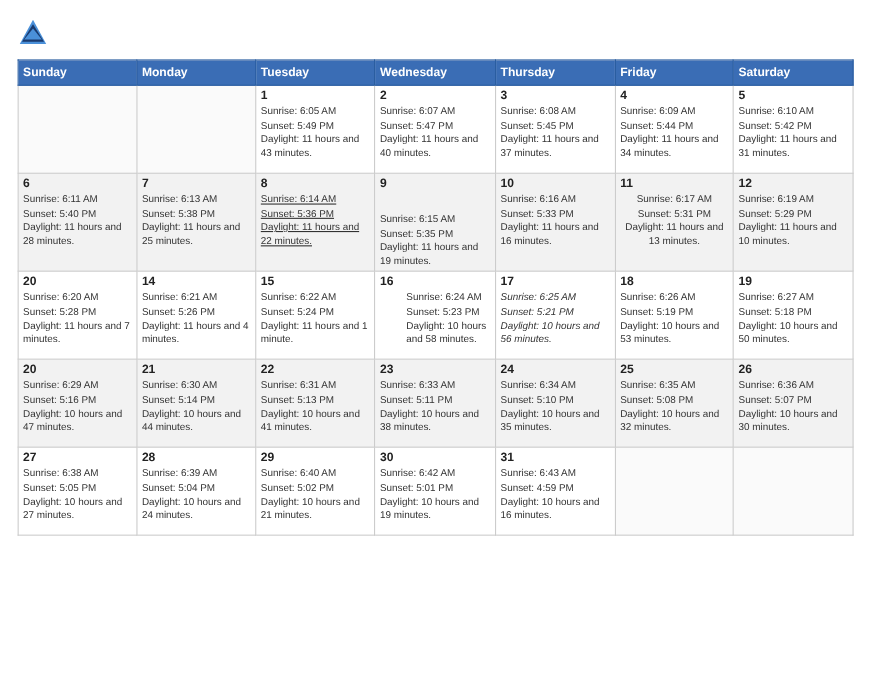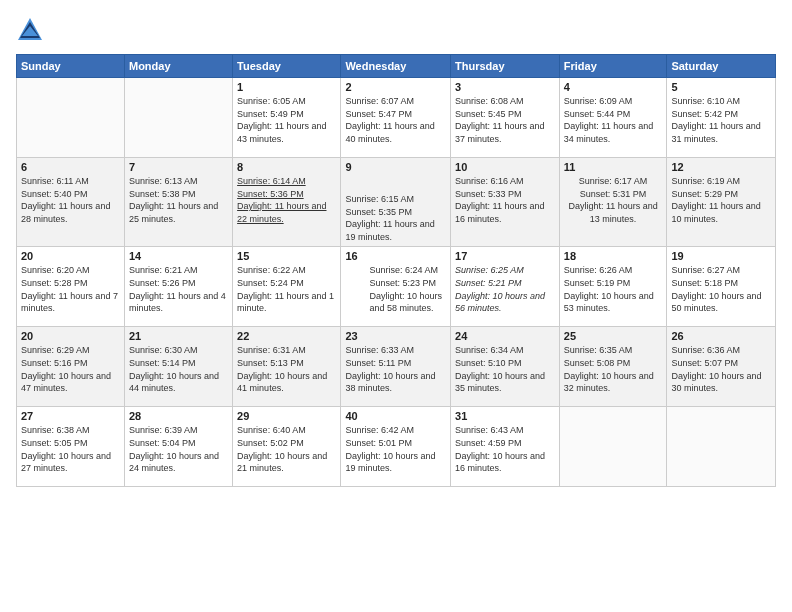--- a/index.html
+++ b/index.html
@@ -315,21 +315,21 @@
 Sunset: 5:04 PM
 Daylight: 10 hours and 24 minutes.</div>
           </td>
           <td>
             <span class="day-number">29</span>
             <div class="day-info" style="white-space: pre-line;">Sunrise: 6:40 AM
 Sunset: 5:02 PM
 Daylight: 10 hours and 21 minutes.</div>
           </td>
           <td>
-            <span class="day-number">40</span>
+            <span class="day-number">30</span>
             <div class="day-info" style="white-space: pre-line;">Sunrise: 6:42 AM
 Sunset: 5:01 PM
 Daylight: 10 hours and 19 minutes.</div>
           </td>
           <td>
             <span class="day-number">31</span>
             <div class="day-info" style="white-space: pre-line;">Sunrise: 6:43 AM
 Sunset: 4:59 PM
 Daylight: 10 hours and 16 minutes.</div>
           </td>

